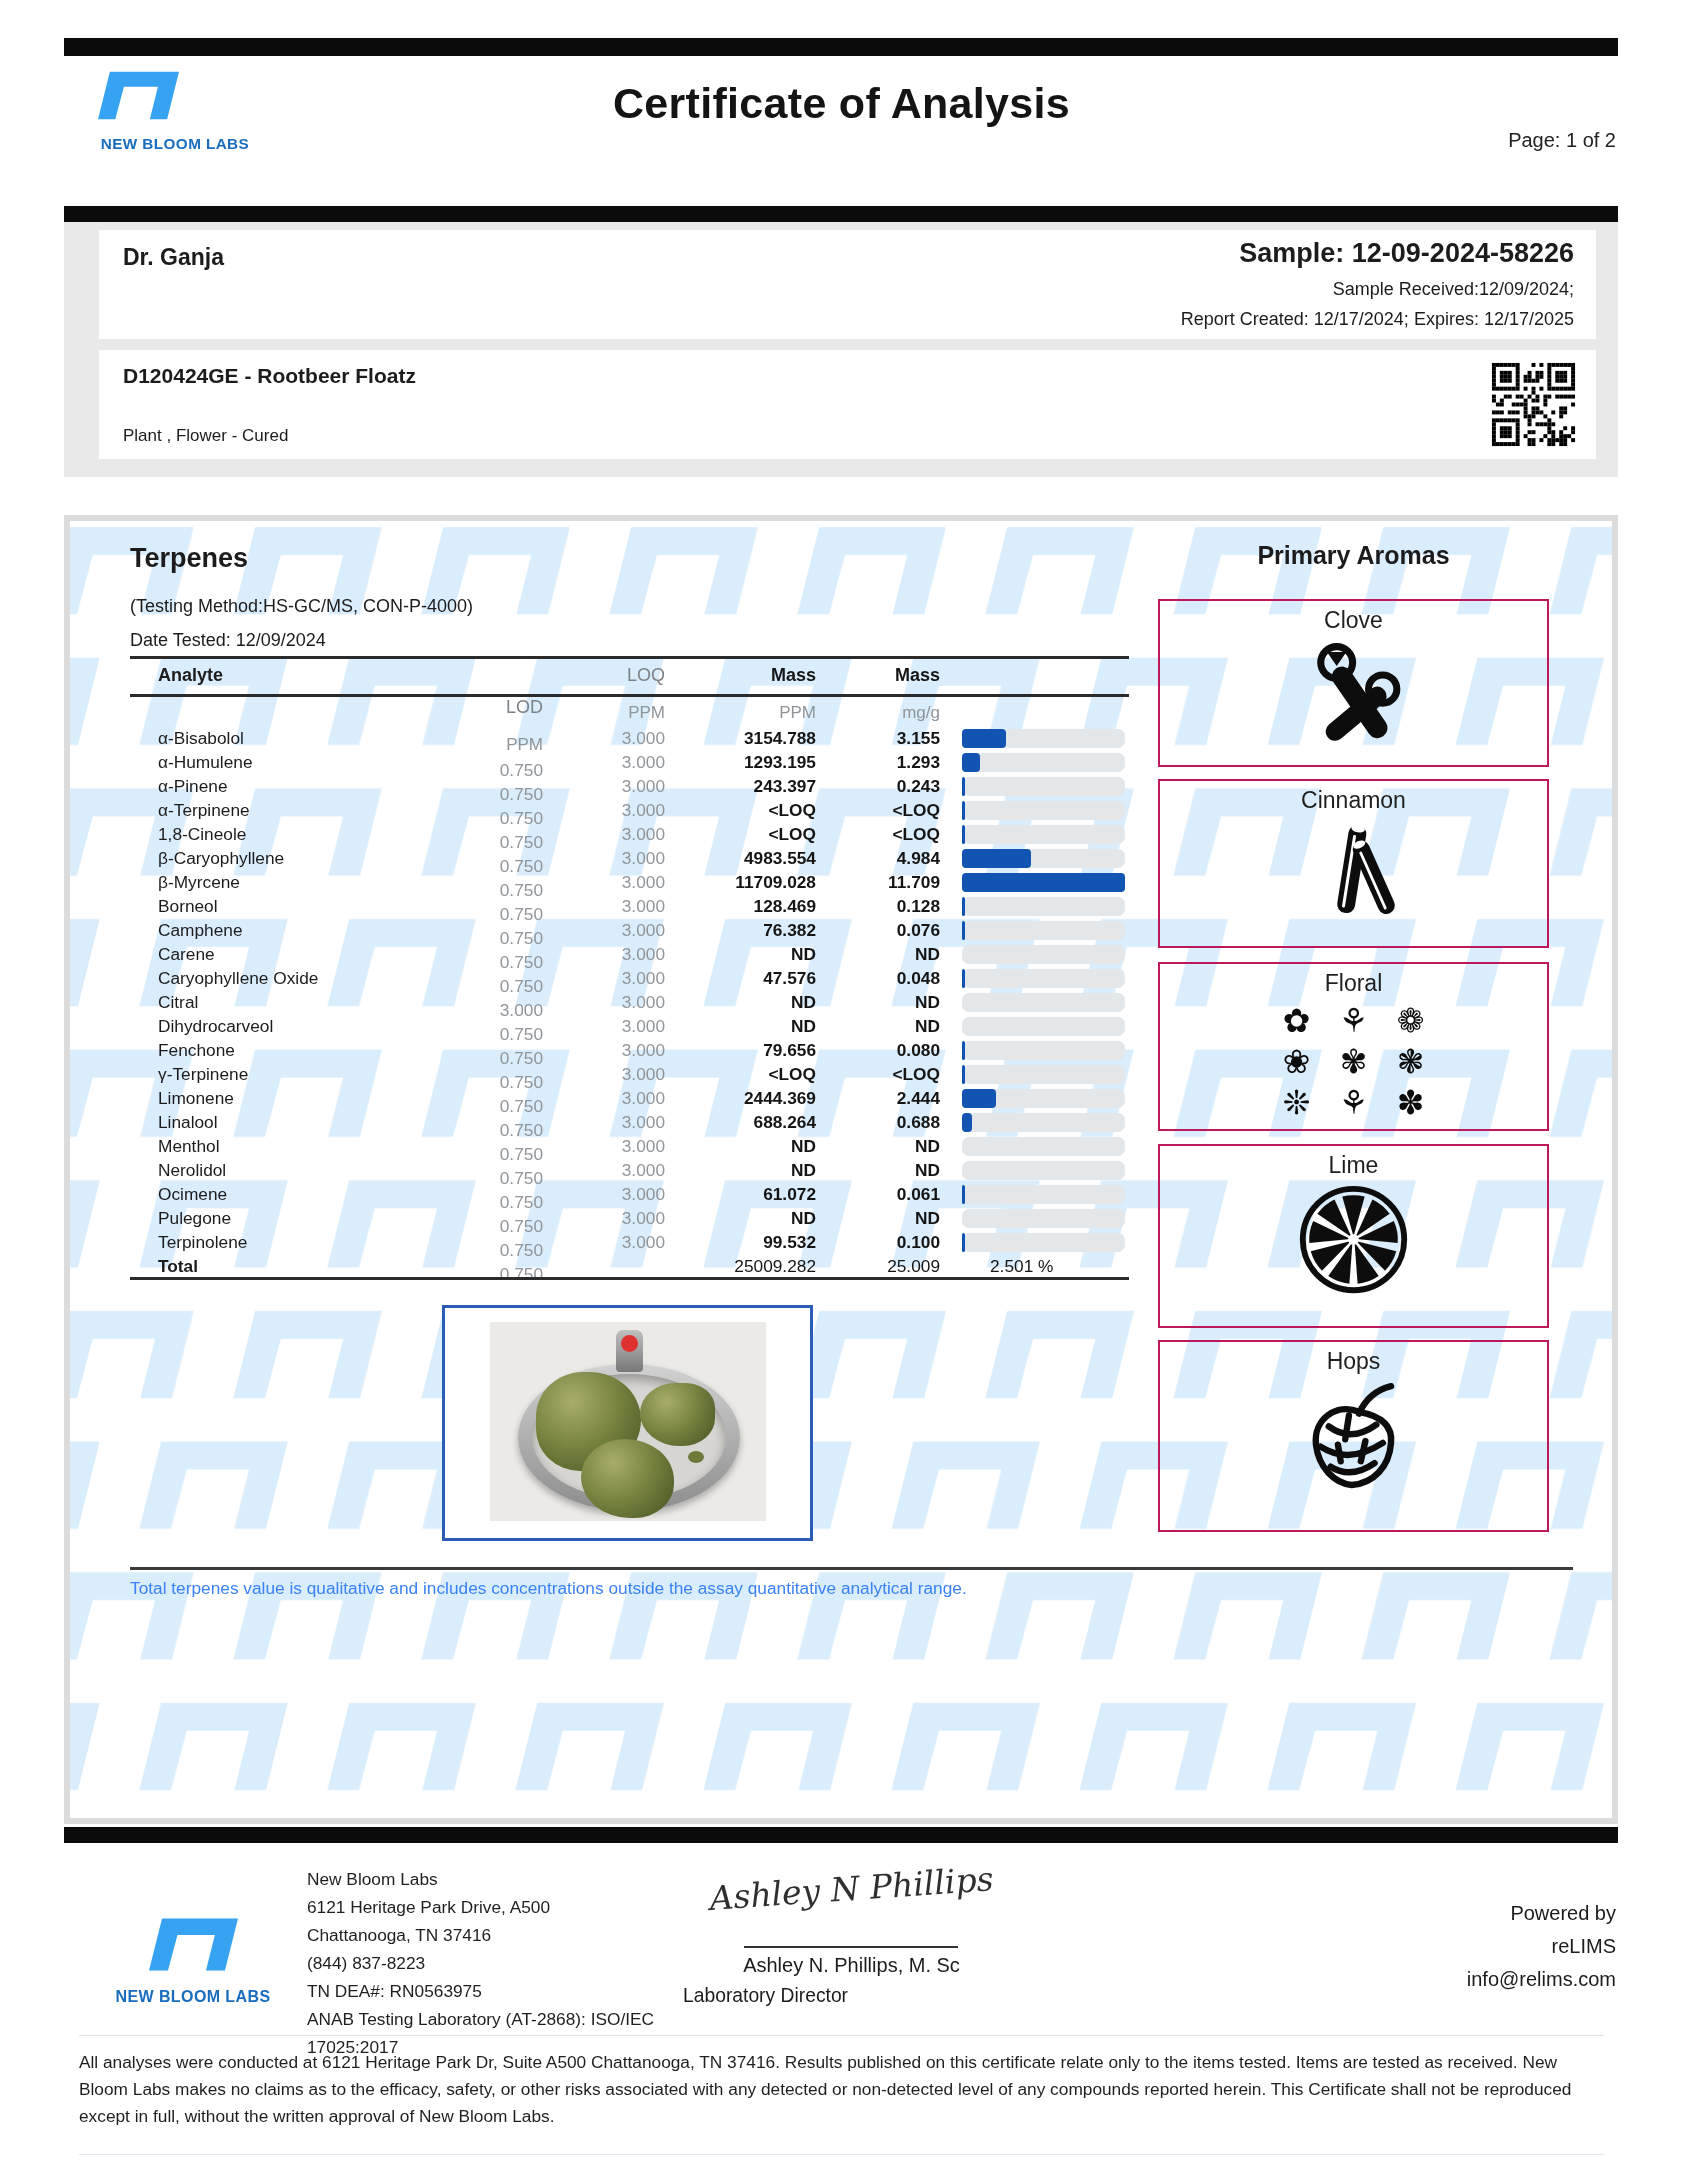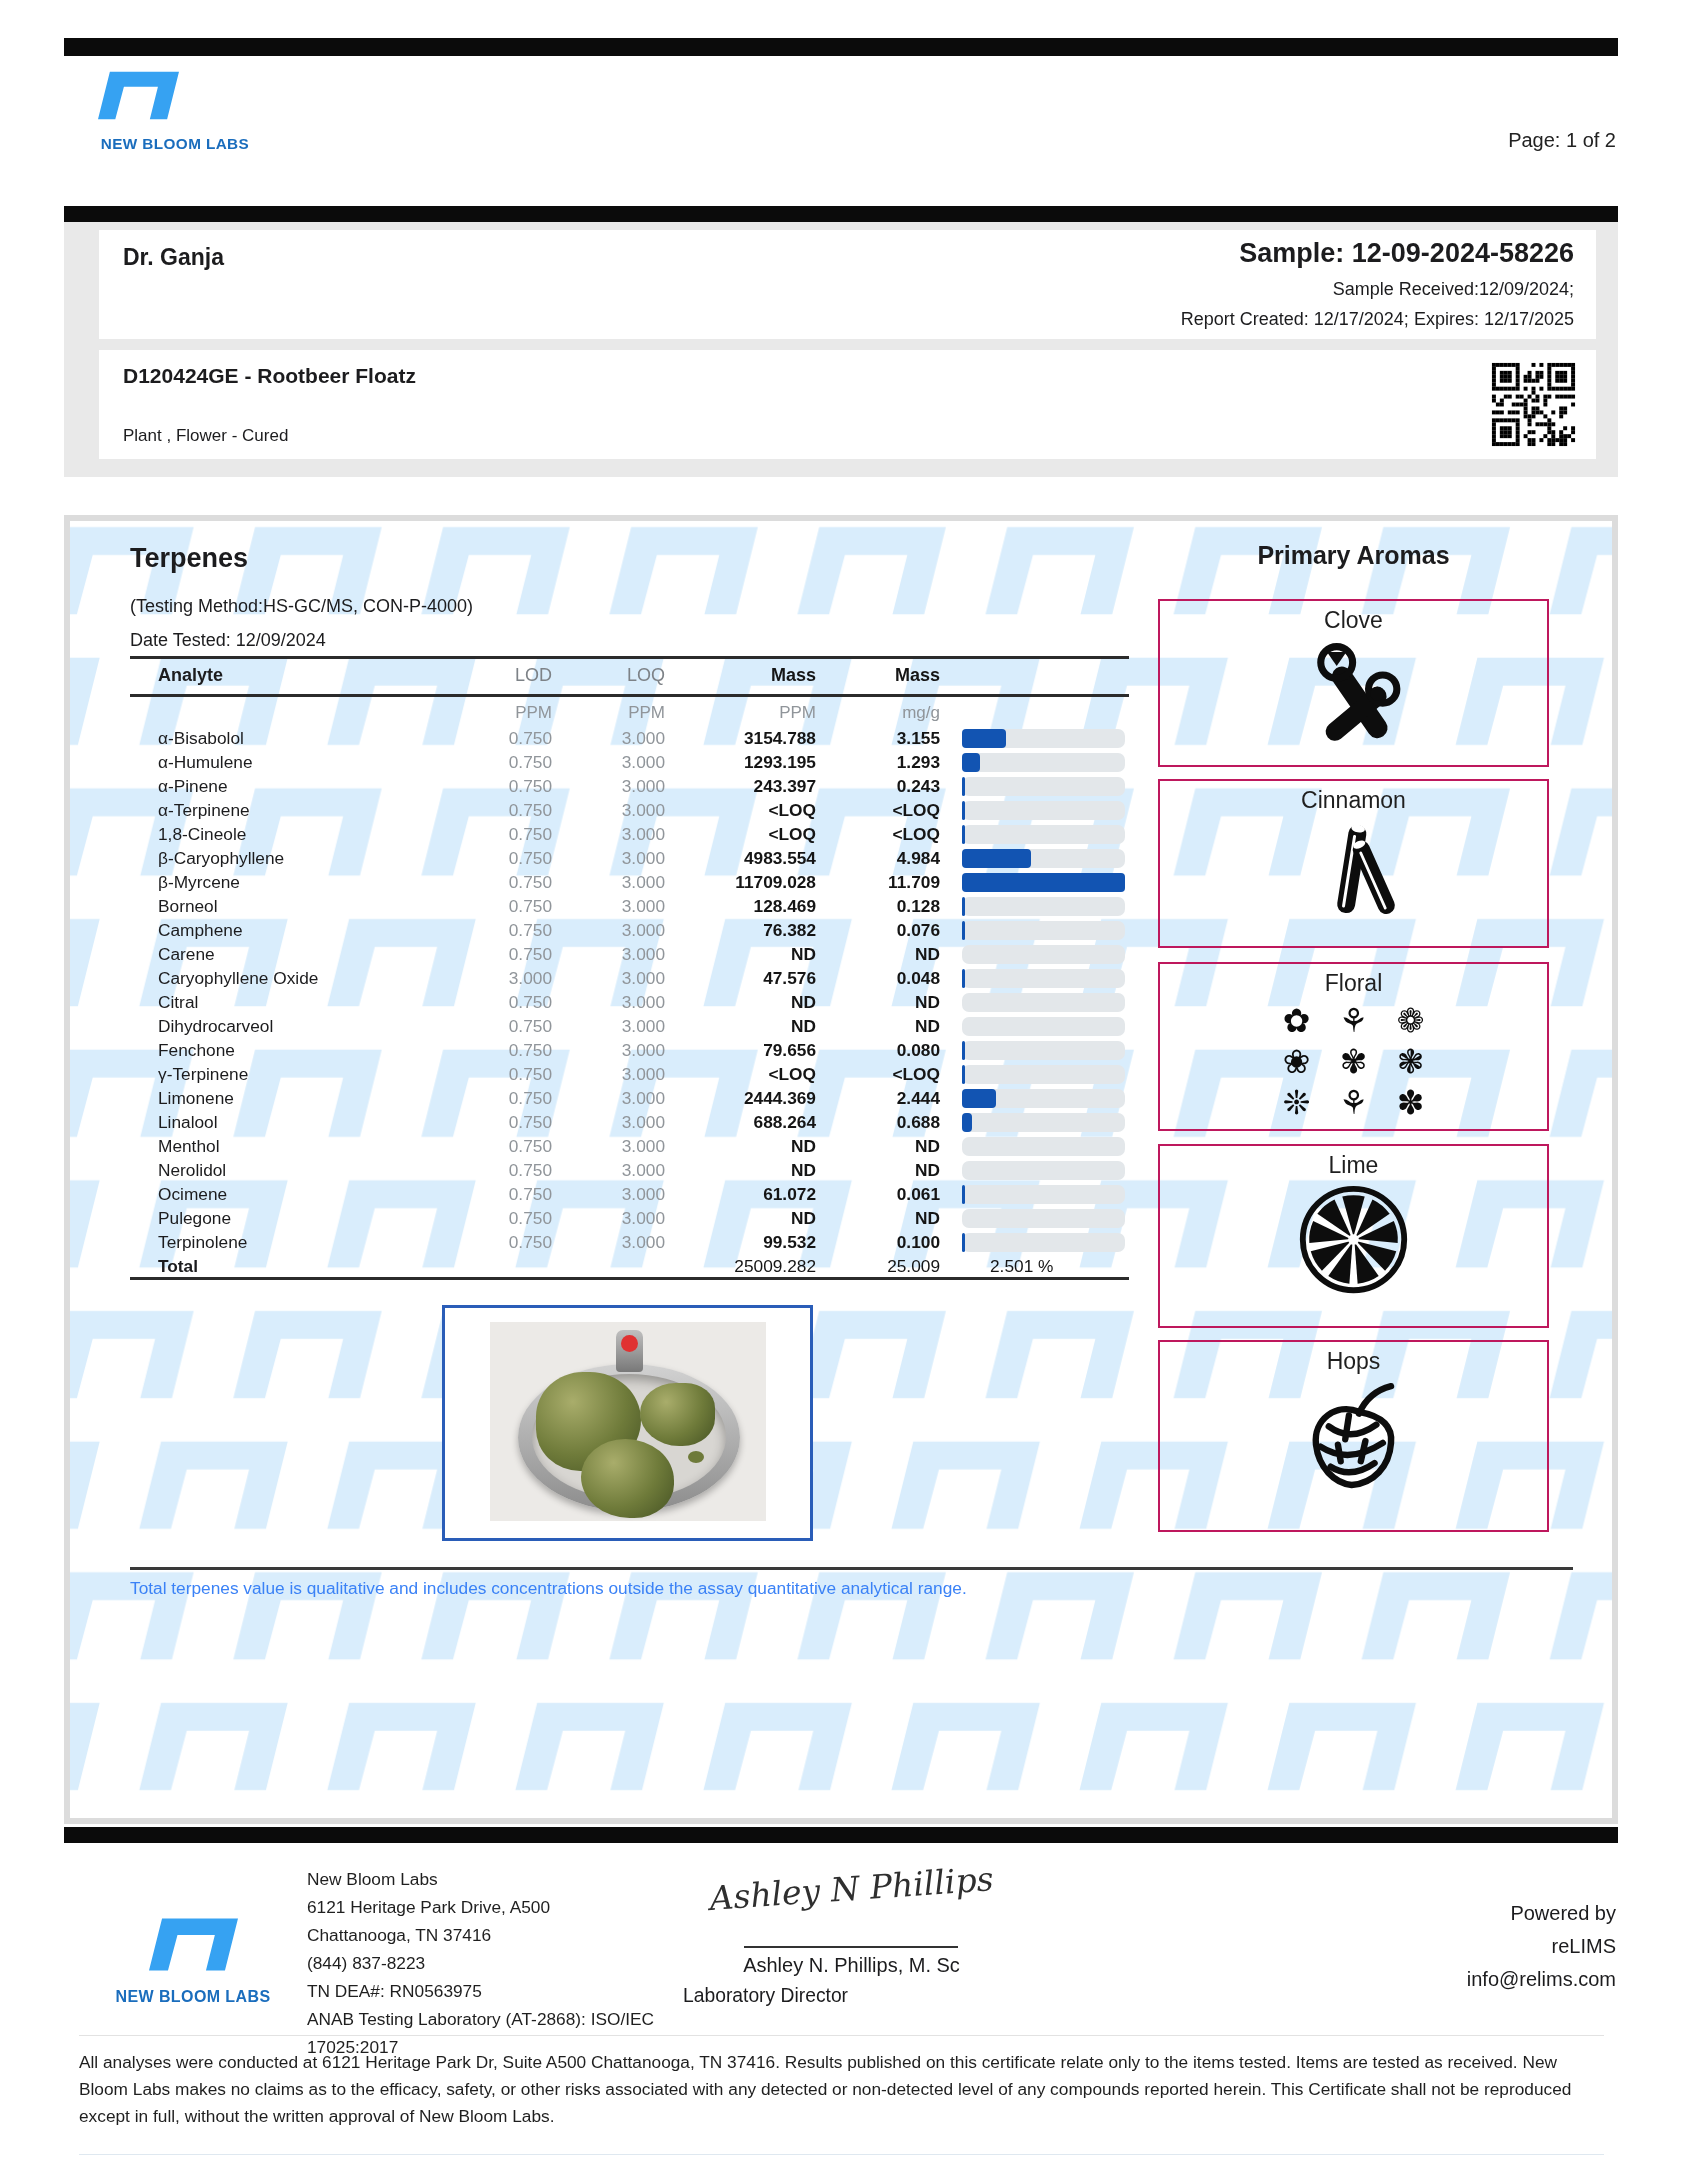--- a/index.html
+++ b/index.html
@@ -44,21 +44,21 @@
   .rule{position:absolute;height:3px;background:#2b2b2b;}
   .r1{left:66px;top:141px;width:999px;}
   .r2{left:66px;top:179px;width:999px;}
   .r3{left:66px;top:762px;width:999px;}
   .r4{left:66px;top:1052px;width:1443px;background:#3a3a3a;}
 
   .thead,.tunits{position:absolute;left:0;width:1094px;height:24px;}
   .thead{top:148px}.tunits{top:186px}
   .c{position:absolute;top:0;line-height:24px;font-size:17.3px;white-space:nowrap;}
   .c.analyte{left:94px;}
-  .c.lod{left:369px;width:119px;text-align:right;color:#90959a;}
+  .c.lod{left:360px;width:119px;text-align:right;color:#90959a;margin-top:32px;}
   .c.loq{left:482px;width:119px;text-align:right;color:#90959a;}
   .c.ppm{left:594px;width:158px;text-align:right;font-weight:700;color:#151515;}
   .c.mgg{left:718px;width:158px;text-align:right;font-weight:700;color:#151515;}
   .thead .c{font-size:18px;font-weight:700;}
   .thead .c.lod,.thead .c.loq{color:#7d8287;font-weight:400;}
   .tunits .c{color:#90959a;font-weight:400;font-size:17px;}
 
   .rows-host{position:absolute;left:0;top:211px;width:888px;}
   .trow{position:relative;height:24px;}
   .track{position:absolute;left:898px;top:2.5px;width:163px;height:19px;background:#e3e7ea;border-radius:7px;}
@@ -123,20 +123,21 @@
 
 <div class="page">
 
   <div class="blackbar bar1"></div>
 
   <svg class="logo-pi" viewBox="0 0 150 88">
     <path d="M0 88 L22 0 L150 0 L128 88 L96 88 L111 28 L48 28 L32 88 Z" fill="#36a2f2"></path>
   </svg>
   <div class="logo-text">NEW BLOOM LABS</div>
 
+  <div class="coa-title">Certificate of Analysis</div>
   <div class="page-info">Page: 1 of 2</div>
 
   <div class="blackbar bar2"></div>
 
   <div class="graypanel"></div>
   <div class="whitebox box1"></div>
   <div class="whitebox box2"></div>
 
   <div class="client-name">Dr. Ganja</div>
   <div class="sample-line">Sample: 12-09-2024-58226</div>

